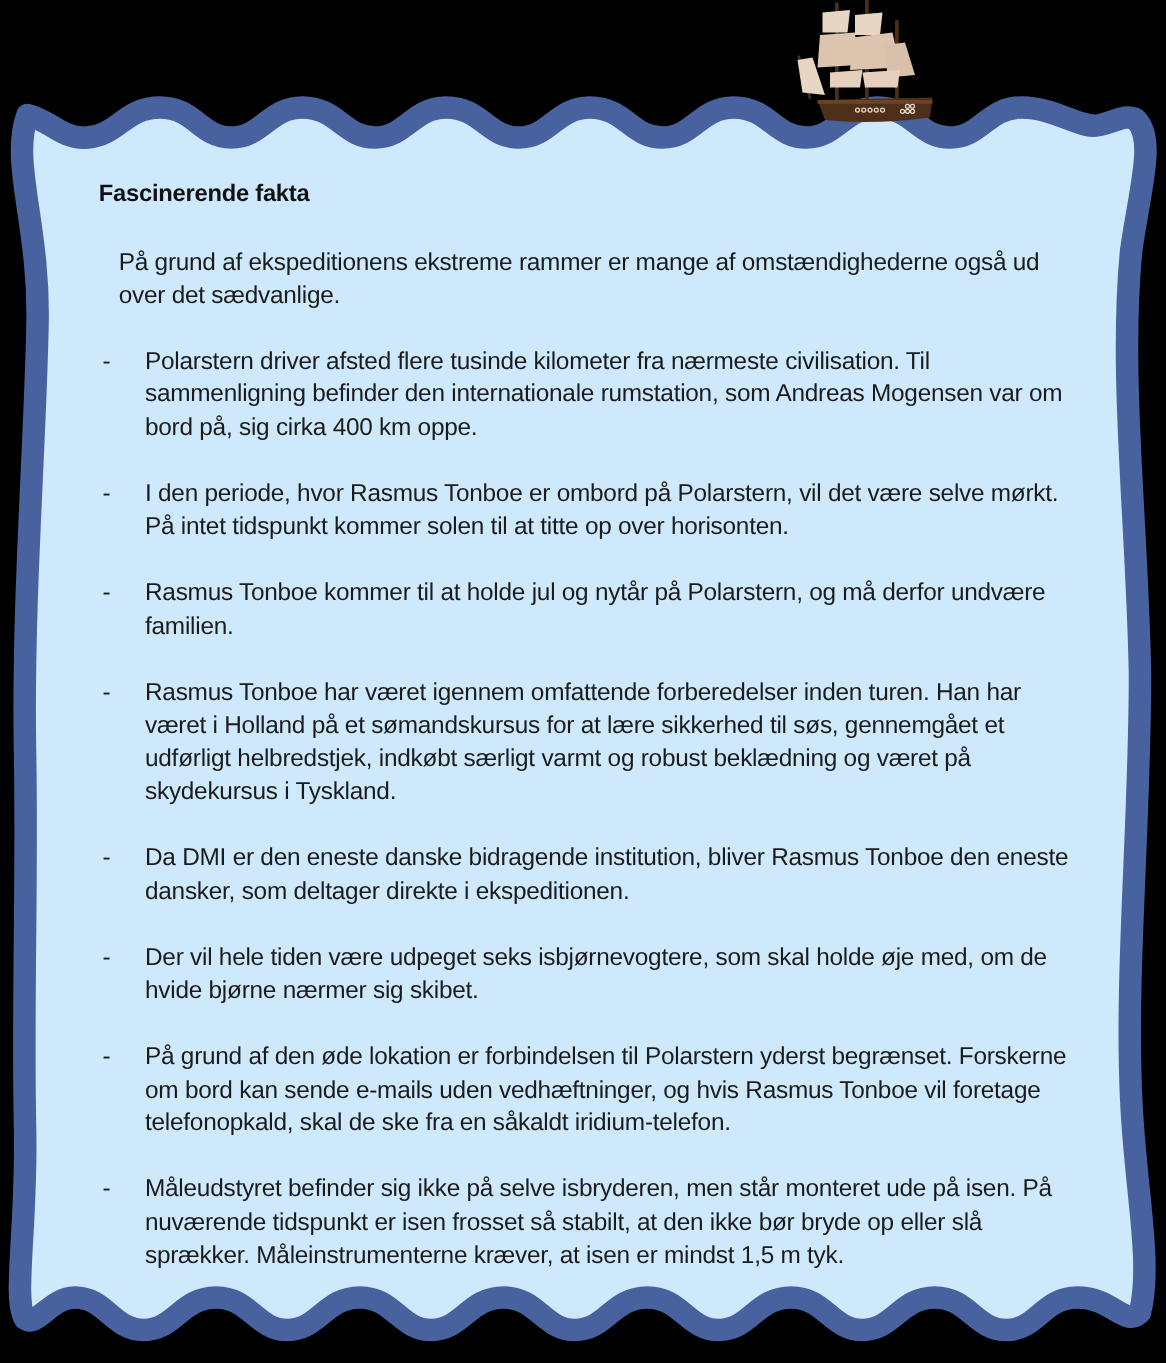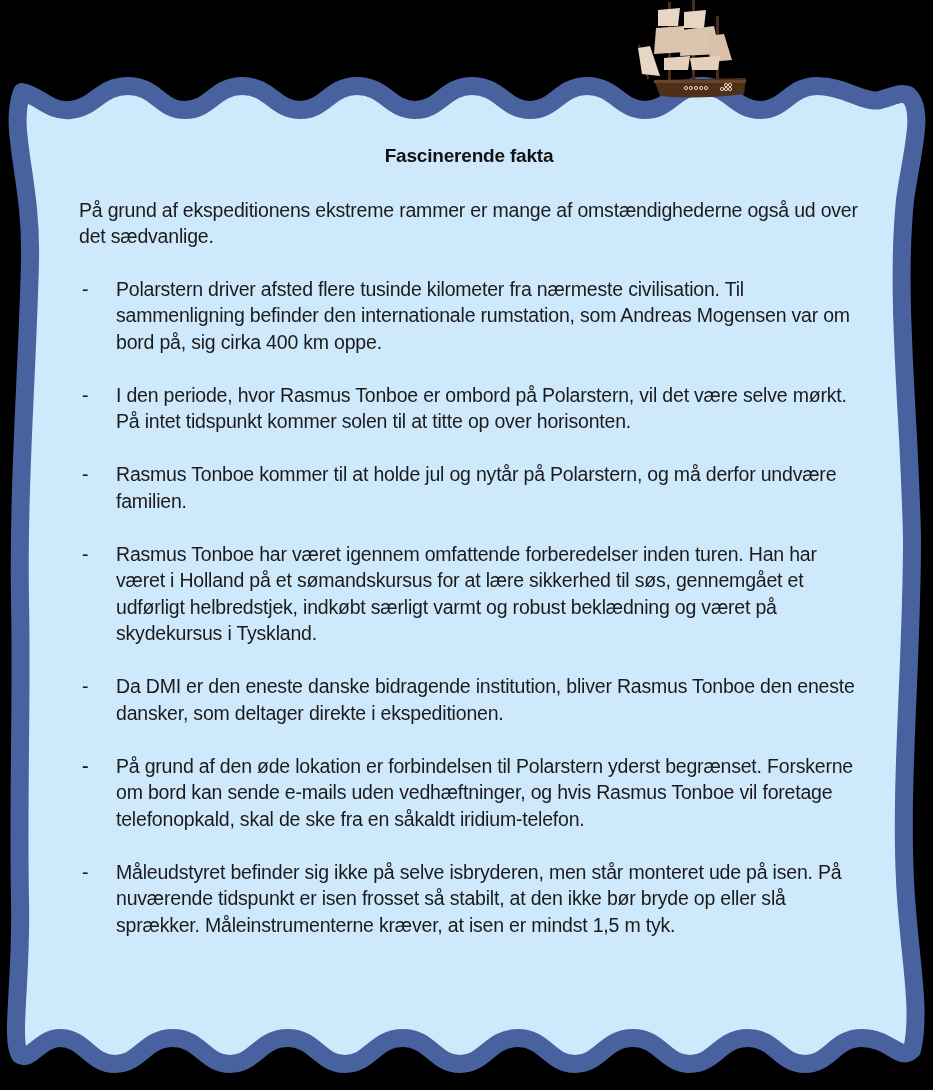--- a/index.html
+++ b/index.html
@@ -36,24 +36,23 @@
       color: #1b1b1b;
       font-size: 19.5px;
       line-height: 26.5px;
       letter-spacing: -0.2px;
     }
     .title {
       font-weight: bold;
       font-size: 19px;
       margin: 0 0 27px 0;
       color: #111111;
-      text-align: center;
     }
     .intro {
-      margin: 0 0 26px 0;
+      margin: 0 0 26px 16px;
     }
     .fact-list {
       list-style: none;
       margin: 0;
       padding: 0;
     }
     .fact {
       position: relative;
       padding-left: 37px;
       margin: 0 0 26.5px 0;
@@ -163,20 +162,21 @@
     <li class="fact">
       <span class="fact-dash">-</span>
       <span>Rasmus Tonboe har været igennem omfattende forberedelser inden turen. Han har været i Holland på et sømandskursus for at lære sikkerhed til søs, gennemgået et udførligt helbredstjek, indkøbt særligt varmt og robust beklædning og været på skydekursus i Tyskland.</span>
     </li>
     <li class="fact">
       <span class="fact-dash">-</span>
       <span>Da DMI er den eneste danske bidragende institution, bliver Rasmus Tonboe den eneste dansker, som deltager direkte i ekspeditionen.</span>
     </li>
     <li class="fact">
       <span class="fact-dash">-</span>
+      <span>Der vil hele tiden være udpeget seks isbjørnevogtere, som skal holde øje med, om de hvide bjørne nærmer sig skibet.</span>
     </li>
     <li class="fact">
       <span class="fact-dash">-</span>
       <span>På grund af den øde lokation er forbindelsen til Polarstern yderst begrænset. Forskerne om bord kan sende e-mails uden vedhæftninger, og hvis Rasmus Tonboe vil foretage telefonopkald, skal de ske fra en såkaldt iridium-telefon.</span>
     </li>
     <li class="fact">
       <span class="fact-dash">-</span>
       <span>Måleudstyret befinder sig ikke på selve isbryderen, men står monteret ude på isen. På nuværende tidspunkt er isen frosset så stabilt, at den ikke bør bryde op eller slå sprækker. Måleinstrumenterne kræver, at isen er mindst 1,5 m tyk.</span>
     </li>
   </ul>

